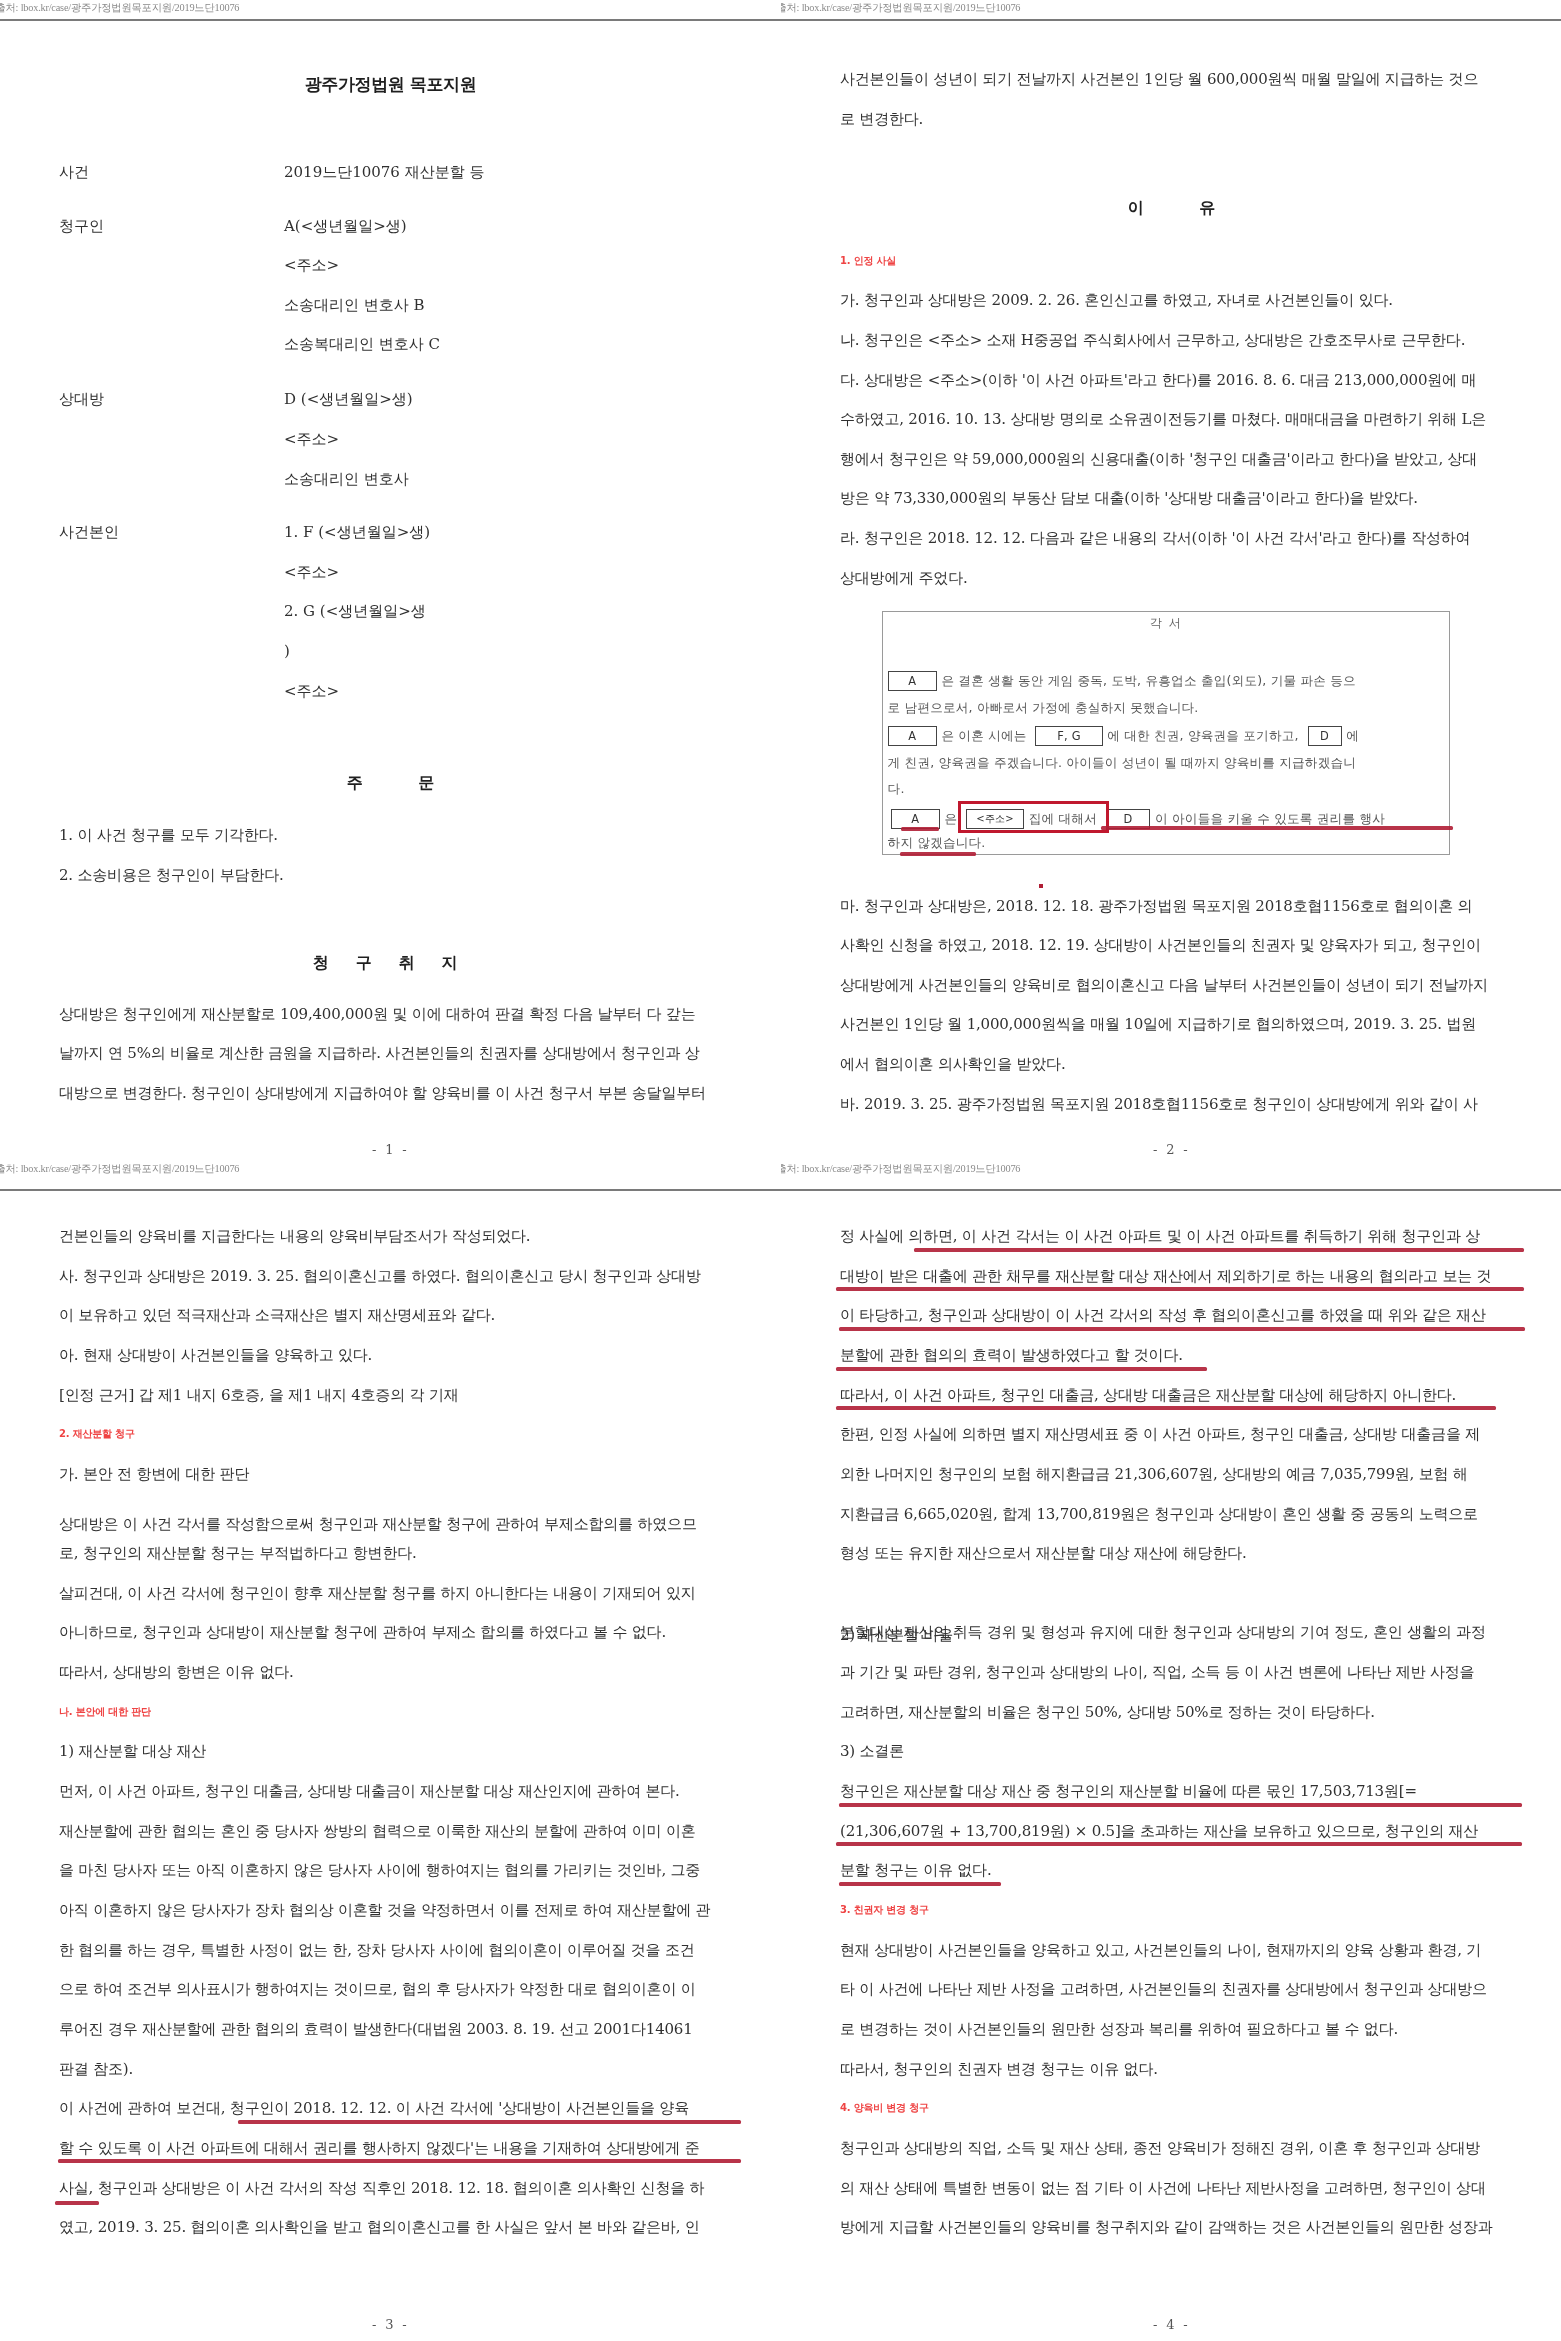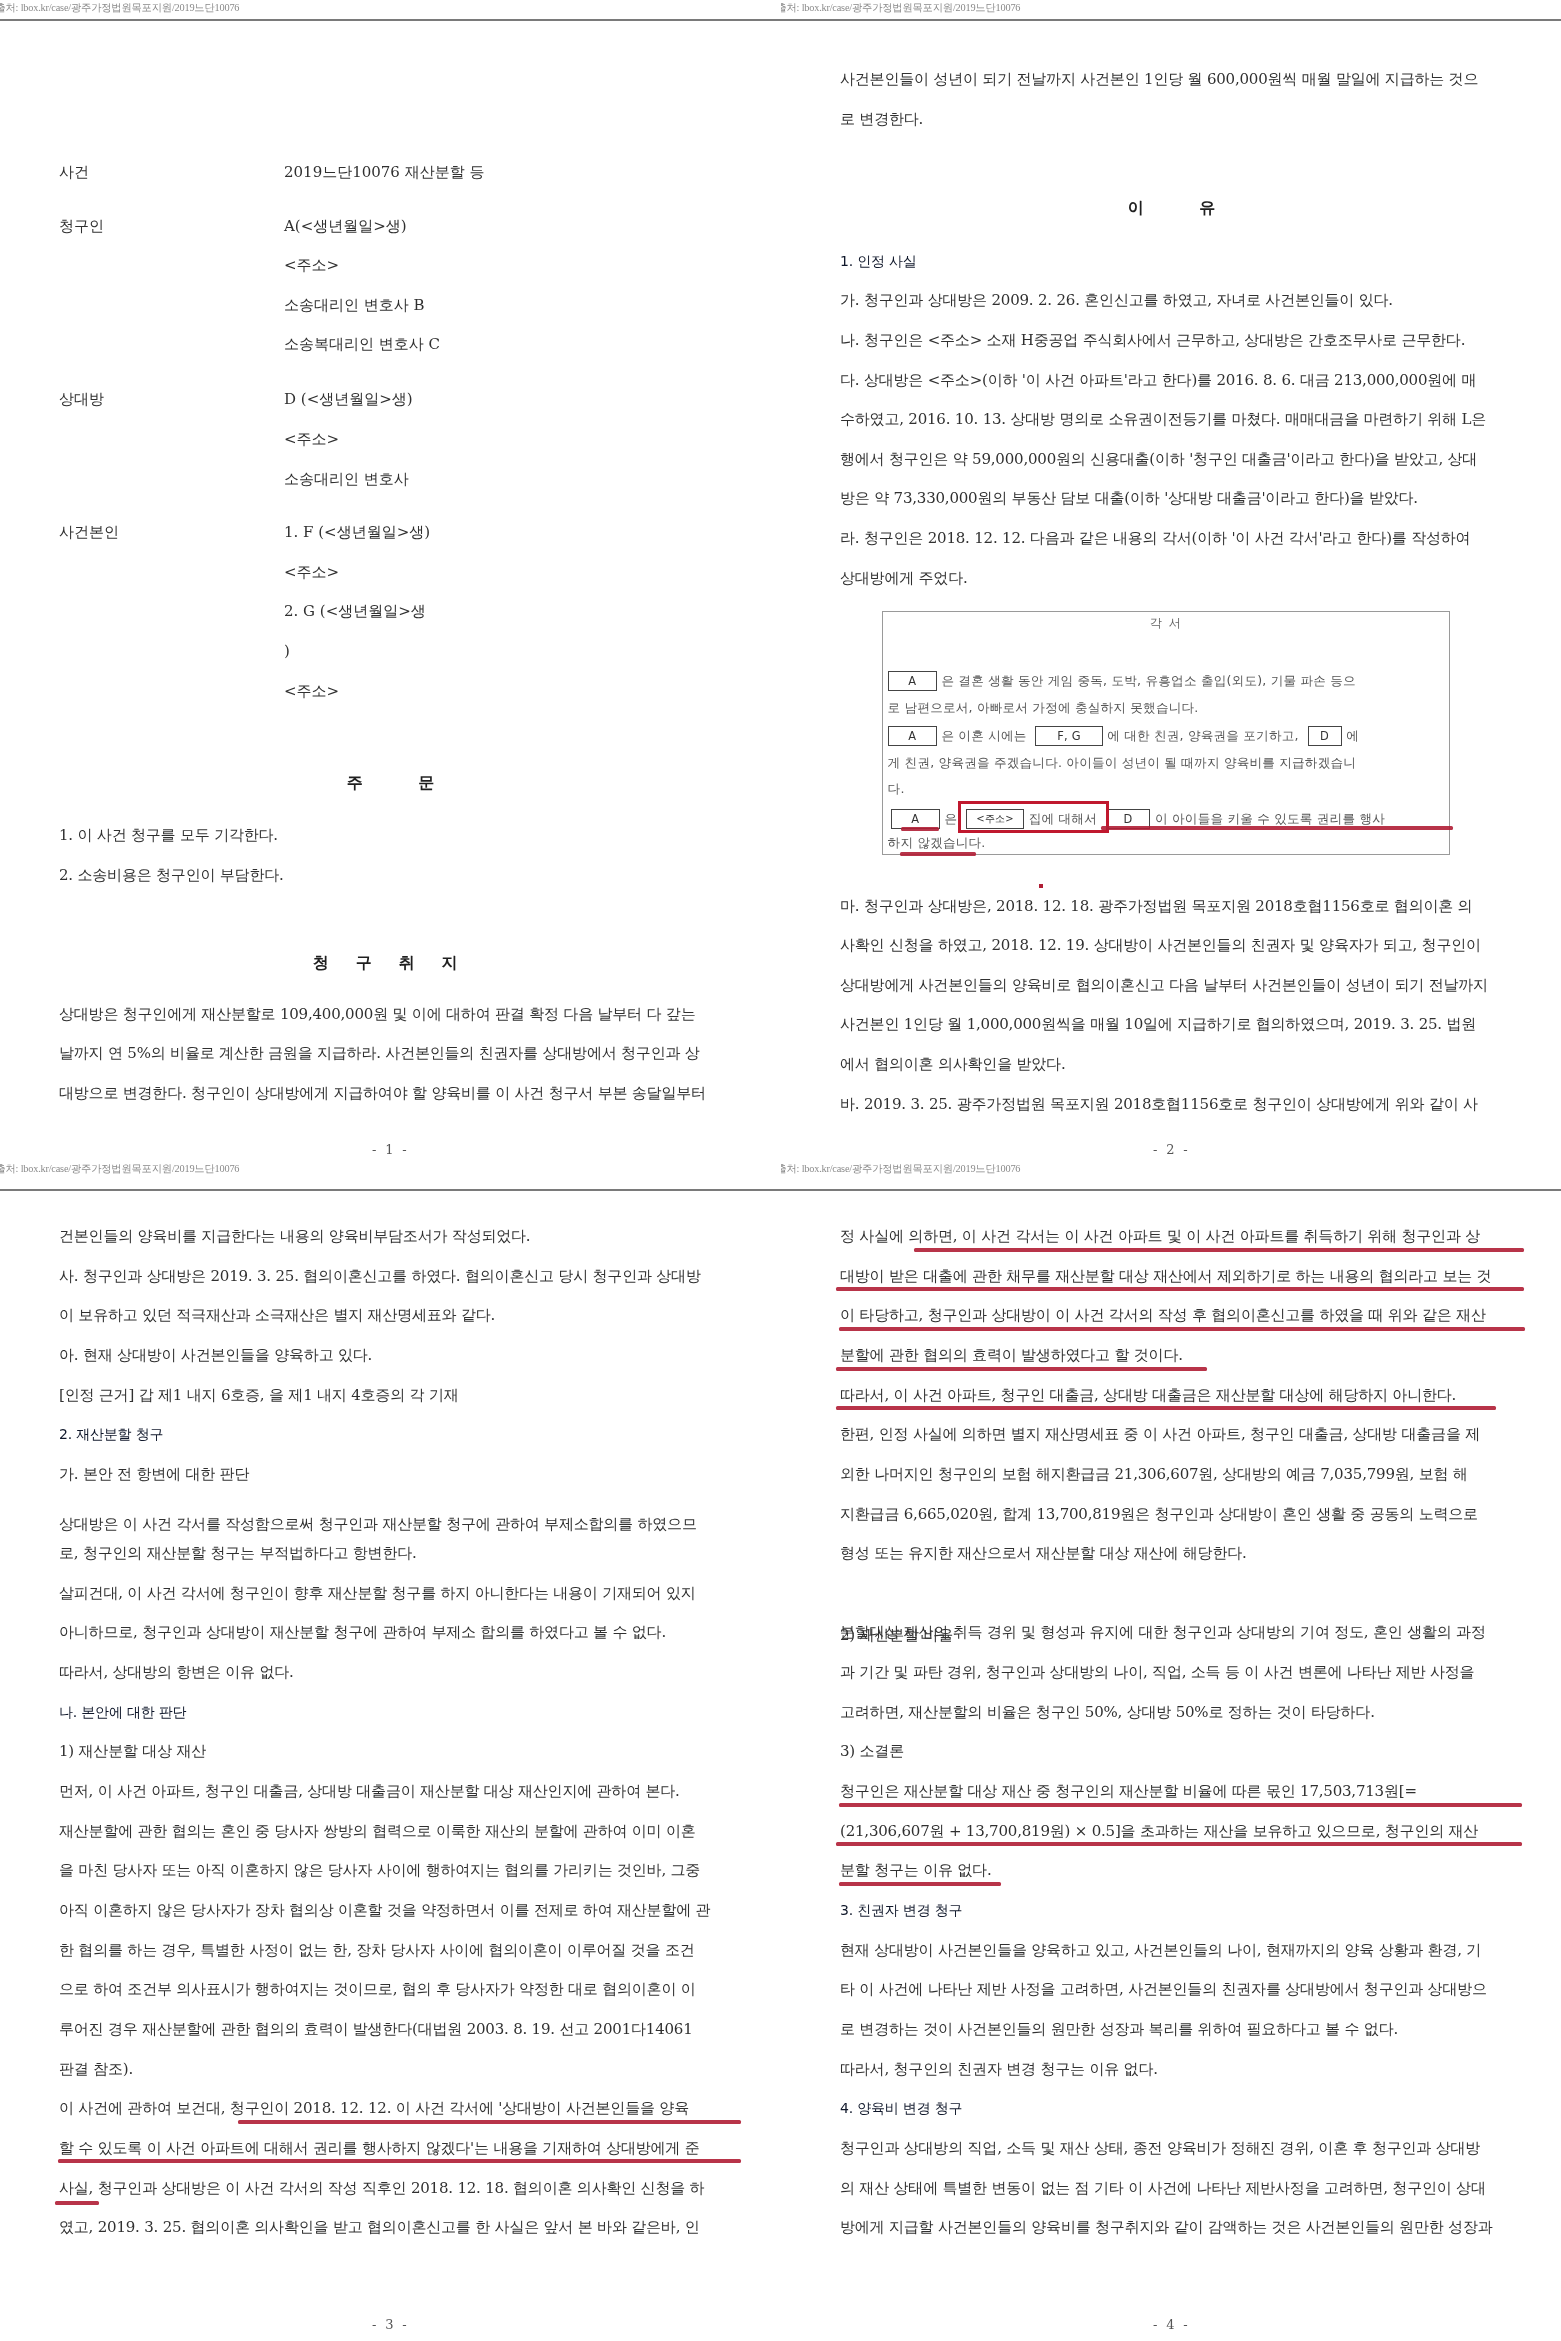--- a/index.html
+++ b/index.html
@@ -10,21 +10,21 @@
   .page.p2 { left:781px; top:0; height:1174px; }
   .page.p3 { left:0; top:1174px; height:1168px; }
   .page.p4 { left:781px; top:1174px; height:1168px; }
 
   .src { position:absolute; left:-4.6px; top:0; font-size:10.3px; color:#8a8a8a;
          font-family:"Liberation Serif","DejaVu Serif",serif; white-space:nowrap; letter-spacing:-0.2px; }
   .rule { position:absolute; left:0; right:0; top:19px; height:2.3px; background:#7a7a7a; }
 
   .line { position:absolute; left:59px; white-space:nowrap; font-size:15px;
           letter-spacing:-0.2px; color:#303030; line-height:18.3px; }
-  .bold { font-weight:normal; font-family:"DejaVu Sans","Liberation Sans",sans-serif; font-size:14px; color:#0f172a; }
+  .bold { font-weight:bold; font-family:"DejaVu Sans","Liberation Sans",sans-serif; font-size:10px; color:#ef4444; }
   .title { position:absolute; left:0; right:0; text-align:center; font-weight:bold;
            font-family:"DejaVu Sans","Liberation Sans",sans-serif; font-size:17px; color:#1f1f1f; letter-spacing:-0.4px; }
   .heading-sp { position:absolute; text-align:center; font-weight:bold;
                 font-family:"DejaVu Sans","Liberation Sans",sans-serif; font-size:16px; color:#1f1f1f; }
   .label { position:absolute; left:59px; font-size:15px; color:#303030; white-space:nowrap; }
   .value { position:absolute; left:284px; font-size:15px; color:#303030; white-space:nowrap; }
   .pagenum { position:absolute; left:0; right:0; text-align:center; font-size:13px; color:#555; letter-spacing:2.3px; }
 
   .hl { position:absolute; height:3.8px; background:#b01e35; border-radius:1.5px; opacity:0.9; }
   .dot { position:absolute; width:3.8px; height:3.8px; background:#b01e35; }
@@ -38,20 +38,21 @@
   .memo .fb { display:inline-block; border:1.2px solid #444; padding:0 6.1px; text-align:center; vertical-align:middle; font-size:11.4px; height:18.3px; line-height:18.3px; color:#333; margin-right:4.6px; }
   .memo .redbox { position:absolute; border:3px solid #c0182e; }
 </style>
 </head>
 <body>
 
 <div class="page p1">
   <div class="src" style="top:0.8px;">출처: lbox.kr/case/광주가정법원목포지원/2019느단10076</div>
   <div class="rule"></div>
 
+  <div class="title" style="top:73px;">광주가정법원 목포지원</div>
 
   <div class="label" style="top:163px;">사건</div>
   <div class="value" style="top:163px;">2019느단10076 재산분할 등</div>
 
   <div class="label" style="top:217px;">청구인</div>
   <div class="value" style="top:217px;">A(&lt;생년월일&gt;생)</div>
   <div class="value" style="top:256px;">&lt;주소&gt;</div>
   <div class="value" style="top:296px;">소송대리인 변호사 B</div>
   <div class="value" style="top:335px;">소송복대리인 변호사 C</div>
 

